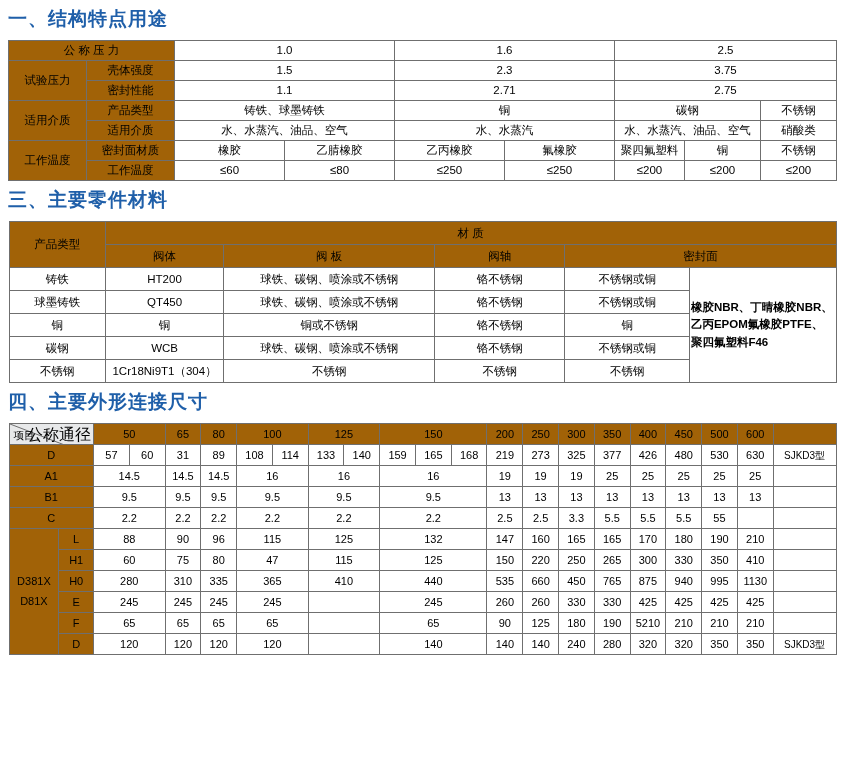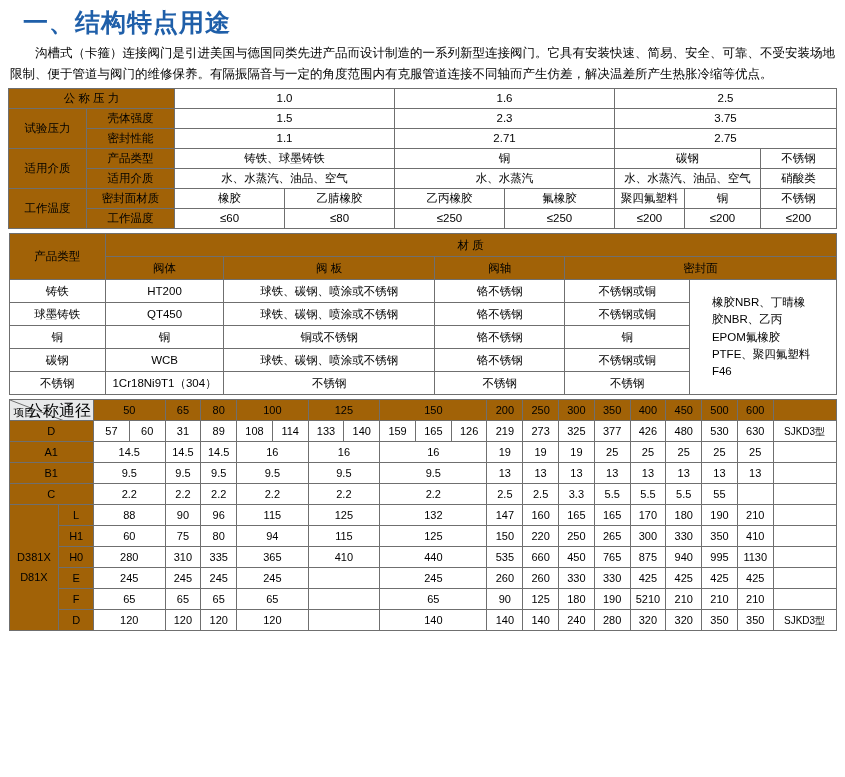--- a/index.html
+++ b/index.html
@@ -16,24 +16,24 @@
     overflow: hidden;
   }
   .page {
     position: relative;
     width: 845px;
     height: 777px;
     padding: 0;
   }
   h2.section-title {
     color: #1f5fa9;
-    font-size: 25px;
+    font-size: 19px;
     font-weight: bold;
     margin: 0;
-    padding: 6px 0 4px 23px;
+    padding: 6px 0 4px 8px;
     letter-spacing: 1px;
   }
   .para {
     font-size: 12.5px;
     line-height: 1.65;
     margin: 0;
     padding: 0 10px 0 10px;
     text-align: justify;
     color: #000;
   }
@@ -92,21 +92,20 @@
     overflow: hidden;
   }
   .diag-cell .line svg { display: block; }
 </style>
 </head>
 <body>
 
 <div class="page">
 
   <h2 class="section-title">一、结构特点用途</h2>
-  <p class="para indent">沟槽式（卡箍）连接阀门是引进美国与德国同类先进产品而设计制造的一系列新型连接阀门。它具有安装快速、简易、安全、可靠、不受安装场地限制、便于管道与阀门的维修保养。有隔振隔音与一定的角度范围内有克服管道连接不同轴而产生仿差，解决温差所产生热胀冷缩等优点。</p>
 
 
   <div class="tbl-wrap">
   <table id="tbl-params">
     <colgroup>
       <col style="width:78px">
       <col style="width:88px">
       <col style="width:110px">
           <col style="width:110px">
           <col style="width:110px">
@@ -168,20 +167,21 @@
       <td>≤250</td>
       <td>≤250</td>
       <td>≤200</td>
       <td>≤200</td>
       <td>≤200</td>
     </tr>
   </tbody>
       </table>
   </div>
 
+  <h2 class="section-title">三、主要零件材料</h2>
 
   <div class="tbl-wrap">
   <table id="tbl-material">
     <colgroup>
       <col style="width:96px">
       <col style="width:118px">
       <col style="width:210px">
       <col style="width:130px">
       <col style="width:124px">
       <col style="width:146px">
@@ -196,21 +196,21 @@
       <td class="shade">阀  板</td>
       <td class="shade">阀轴</td>
       <td class="shade" colspan="2">密封面</td>
     </tr>
     <tr>
       <td>铸铁</td>
       <td>HT200</td>
       <td>球铁、碳钢、喷涂或不锈钢</td>
       <td>铬不锈钢</td>
       <td>不锈钢或铜</td>
-      <td rowspan="5" style="padding:3px 22px; line-height:1.5; text-align:left;">橡胶NBR、丁晴橡胶NBR、乙丙EPOM氟橡胶PTFE、聚四氟塑料F46</td>
+      <td rowspan="5" style="padding:3px 1px; line-height:1.5; text-align:left;font-weight:bold;">橡胶NBR、丁晴橡胶NBR、乙丙EPOM氟橡胶PTFE、聚四氟塑料F46</td>
     </tr>
     <tr>
       <td>球墨铸铁</td>
       <td>QT450</td>
       <td>球铁、碳钢、喷涂或不锈钢</td>
       <td>铬不锈钢</td>
       <td>不锈钢或铜</td>
     </tr>
     <tr>
       <td>铜</td>
@@ -230,20 +230,21 @@
       <td>不锈钢</td>
       <td>1Cr18Ni9T1（304）</td>
       <td>不锈钢</td>
       <td>不锈钢</td>
       <td>不锈钢</td>
     </tr>
   </tbody>
       </table>
   </div>
 
+  <h2 class="section-title">四、主要外形连接尺寸</h2>
 
   <div class="tbl-wrap">
   <table id="tbl-dims">
     <colgroup>
       <col style="width:46px">
           <col style="width:32px">
       <col style="width:33px">
           <col style="width:33px">
       <col style="width:33px">
           <col style="width:33px">
@@ -298,21 +299,21 @@
       <td>57</td>
       <td>60</td>
       <td>31</td>
       <td>89</td>
       <td>108</td>
       <td>114</td>
       <td>133</td>
       <td>140</td>
       <td>159</td>
       <td>165</td>
-      <td>126</td>
+      <td>168</td>
       <td>219</td>
       <td>273</td>
       <td>325</td>
       <td>377</td>
       <td>426</td>
       <td>480</td>
       <td>530</td>
       <td>630</td>
       <td style="font-size:10px">SJKD3型</td>
     </tr>
@@ -395,21 +396,21 @@
       <td>190</td>
       <td>210</td>
       <td></td>
     </tr>
 
     <tr>
       <td class="shade">H1</td>
       <td colspan="2">60</td>
       <td>75</td>
       <td>80</td>
-      <td colspan="2">94</td>
+      <td colspan="2">47</td>
       <td colspan="2">115</td>
       <td colspan="3">125</td>
       <td>150</td>
       <td>220</td>
       <td>250</td>
       <td>265</td>
       <td>300</td>
       <td>330</td>
       <td>350</td>
       <td>410</td>

